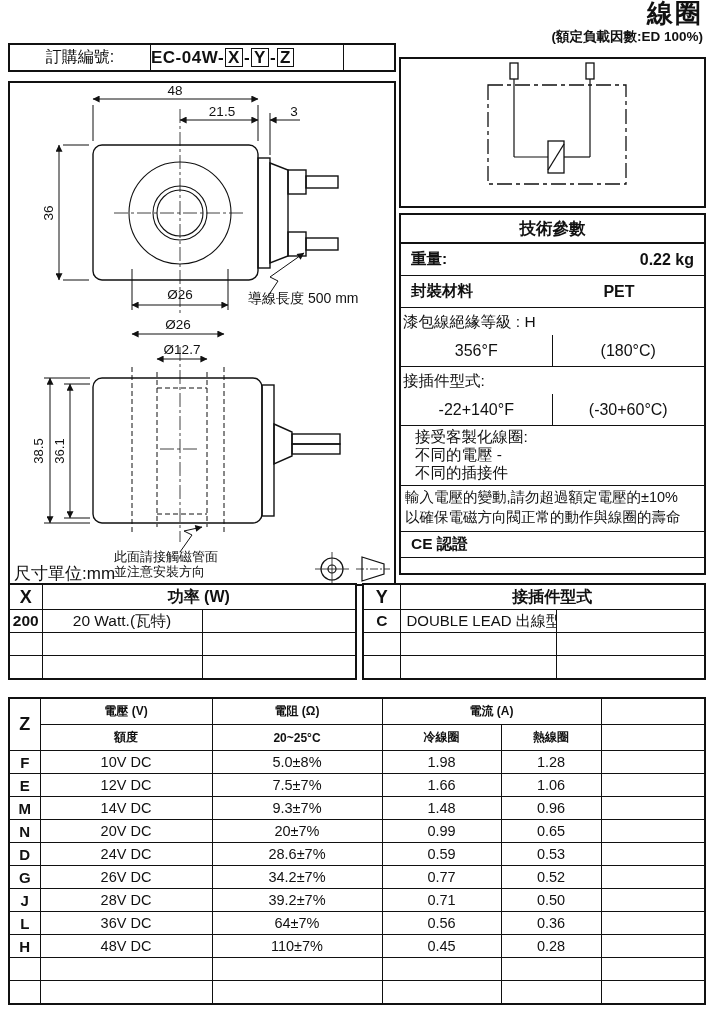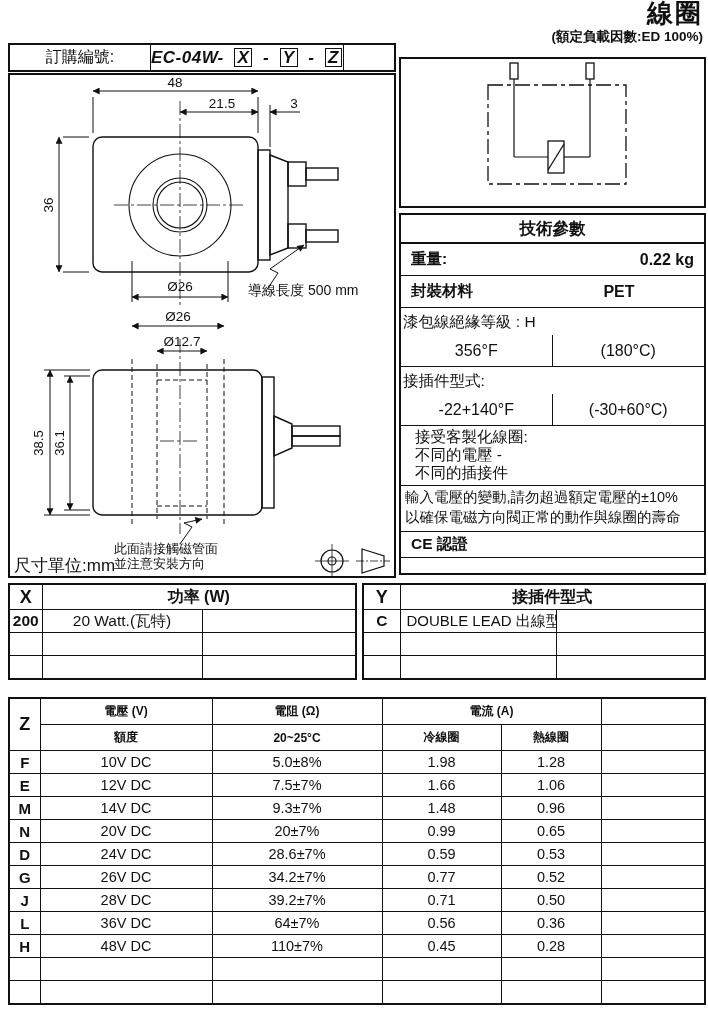--- a/index.html
+++ b/index.html
@@ -8,25 +8,25 @@
   
   .title-block{position:absolute;top:0px;right:5px;text-align:right;}
   .title{font-size:26px;font-weight:bold;letter-spacing:2px;line-height:1.05;}
   .subtitle{font-size:13.5px;font-weight:bold;margin-top:1px;text-align:center;}
   
   .order-box{position:absolute;left:8px;top:43px;width:388px;height:29px;border:2px solid #111;
              display:flex;box-sizing:border-box;}
   .order-label{width:140px;border-right:1.5px solid #111;display:flex;align-items:center;
                justify-content:center;font-size:16px;}
   .order-part{width:192px;border-right:1.5px solid #111;display:flex;align-items:center;
-              justify-content:space-between;font-size:17px;font-weight:bold;letter-spacing:.5px;font-style:italic;}
+              justify-content:flex-start;font-size:17px;font-weight:bold;letter-spacing:.5px;}
   .code-box{border:1.6px solid #111;padding:0 2px;margin:0 1px;line-height:1.05;display:inline-block;}
   .order-empty{flex:1;}
   
-  .drawing-box{position:absolute;left:8px;top:73px;width:388px;height:505px;border:2px solid #111;
+  .drawing-box{position:absolute;left:8px;top:81px;width:388px;height:505px;border:2px solid #111;
                box-sizing:border-box;}
   .circuit-box{position:absolute;left:399px;top:57px;width:307px;height:151px;border:2px solid #111;
                box-sizing:border-box;}
   svg text{font-family:"Liberation Sans",sans-serif;fill:#111;stroke:none;}
   
   .tech-box{position:absolute;left:399px;top:213px;width:307px;height:362px;border:2px solid #111;
             box-sizing:border-box;font-size:15.5px;}
   .tech-header{height:27px;border-bottom:2px solid #111;display:flex;align-items:center;
                justify-content:center;font-weight:bold;font-size:16.5px;}
   .tech-row{height:31px;border-bottom:1.5px solid #111;display:flex;align-items:center;

